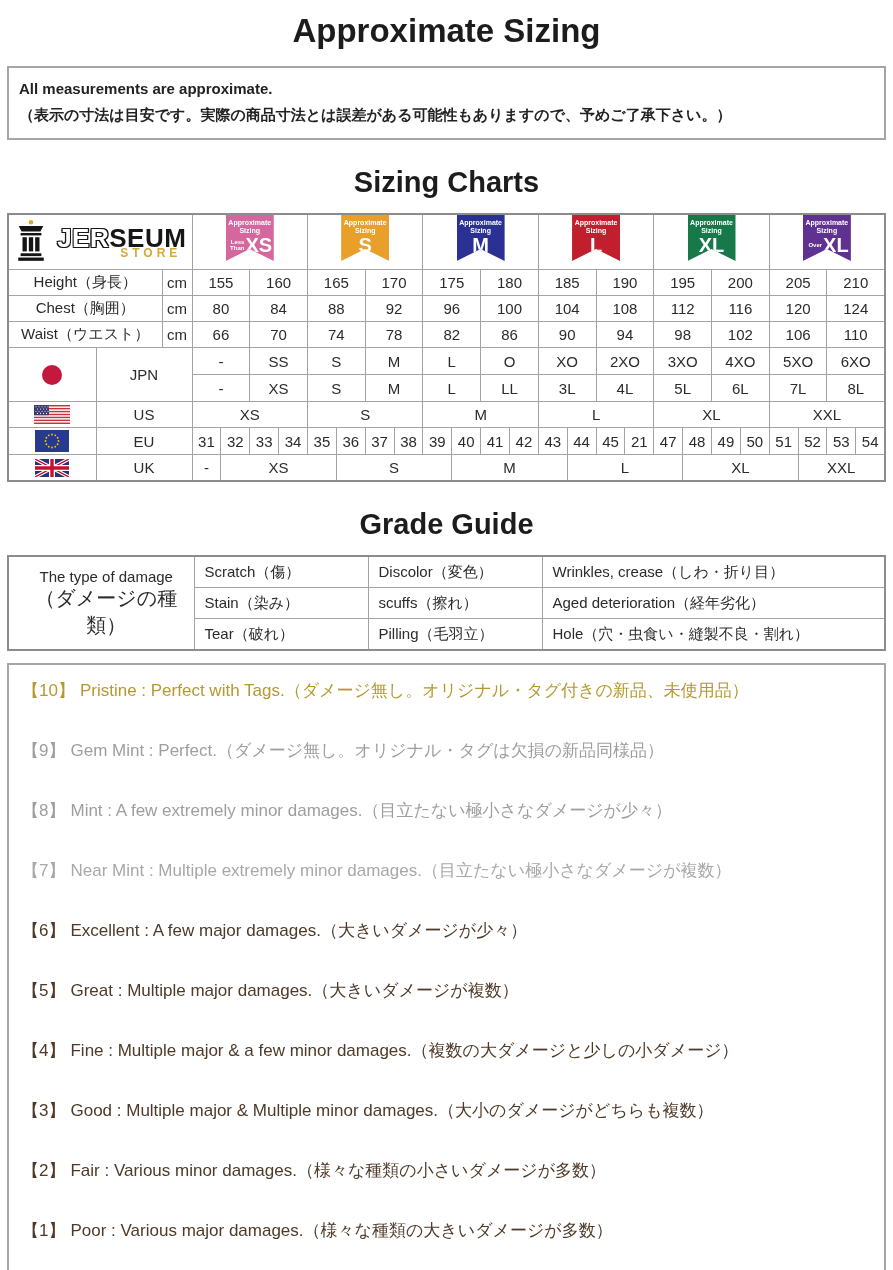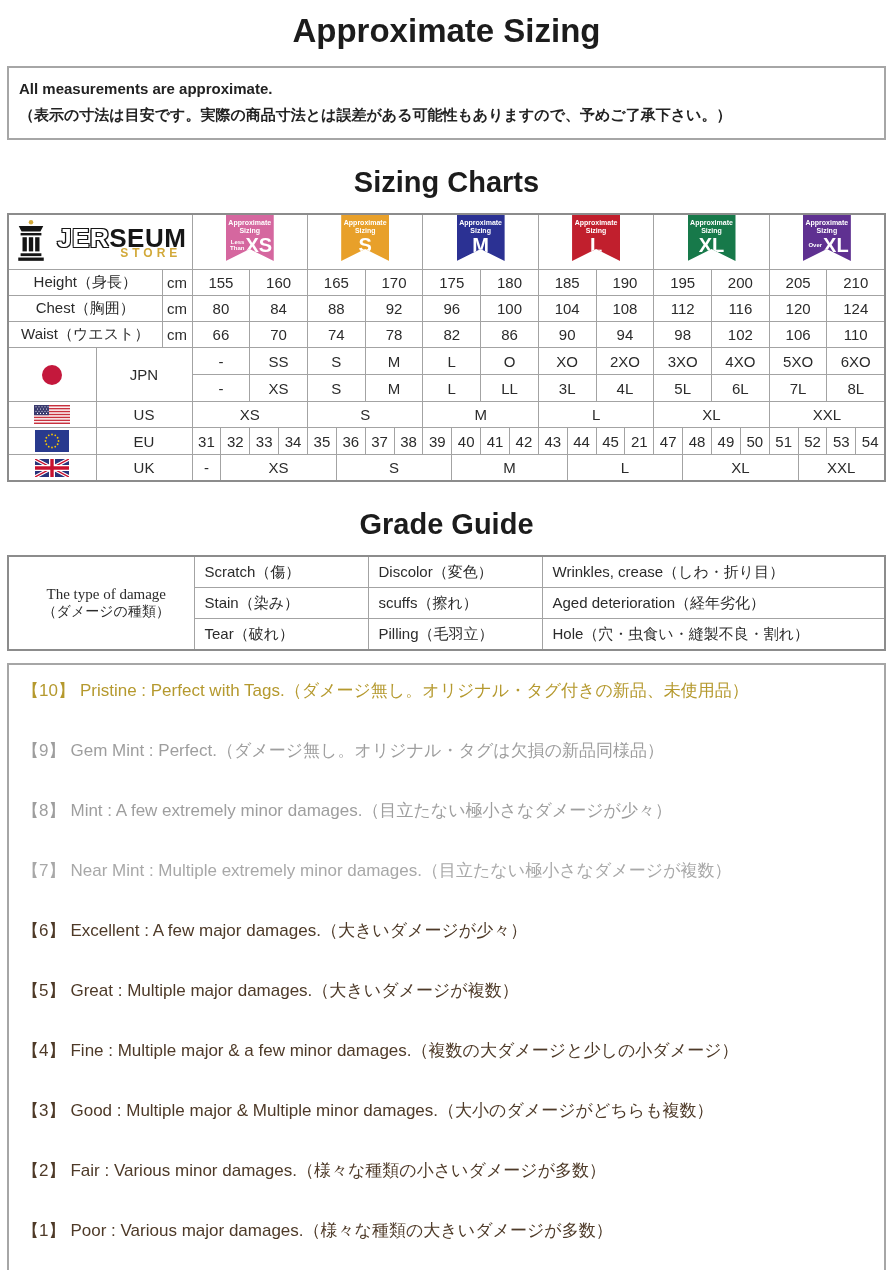--- a/index.html
+++ b/index.html
@@ -33,22 +33,22 @@
   .brand .out{color:#fff;text-shadow:-1.2px -1.2px 0 #161616,1.2px -1.2px 0 #161616,-1.2px 1.2px 0 #161616,1.2px 1.2px 0 #161616;}
   .logo-sub{font-size:12px;font-weight:bold;letter-spacing:4px;color:#d2a93a;margin:-3px 0 0 58px;line-height:12px;}
 
   .jpflag{display:inline-block;width:20px;height:20px;border-radius:50%;background:#c4183c;vertical-align:middle;}
   .flagcell svg{vertical-align:middle;}
 
   
   table.damage{border-collapse:collapse;table-layout:fixed;width:879px;border:2px solid #8c8c8c;margin-top:6px;}
   table.damage td{border:1px solid #a3a3a3;font-size:15px;height:30px;padding:0 0 0 10px;color:#2b2b2b;}
   td.dhead{text-align:center;padding:0;}
-  td.dhead .l1{font-size:15px;font-family:Liberation Serif, serif;}
-  td.dhead .l2{font-size:14px;}
+  td.dhead .l1{font-size:15px;}
+  td.dhead .l2{font-size:20px;}
 
   
   .gradebox{border:2px solid #a6a6a6;margin-top:12px;padding:14px 10px 6px 13px;}
   .gitem{font-size:17px;line-height:24px;margin-bottom:36px;white-space:nowrap;}
   .gitem .num{margin-right:5px;}
 </style>
 </head>
 <body>
 
 <div class="page">

